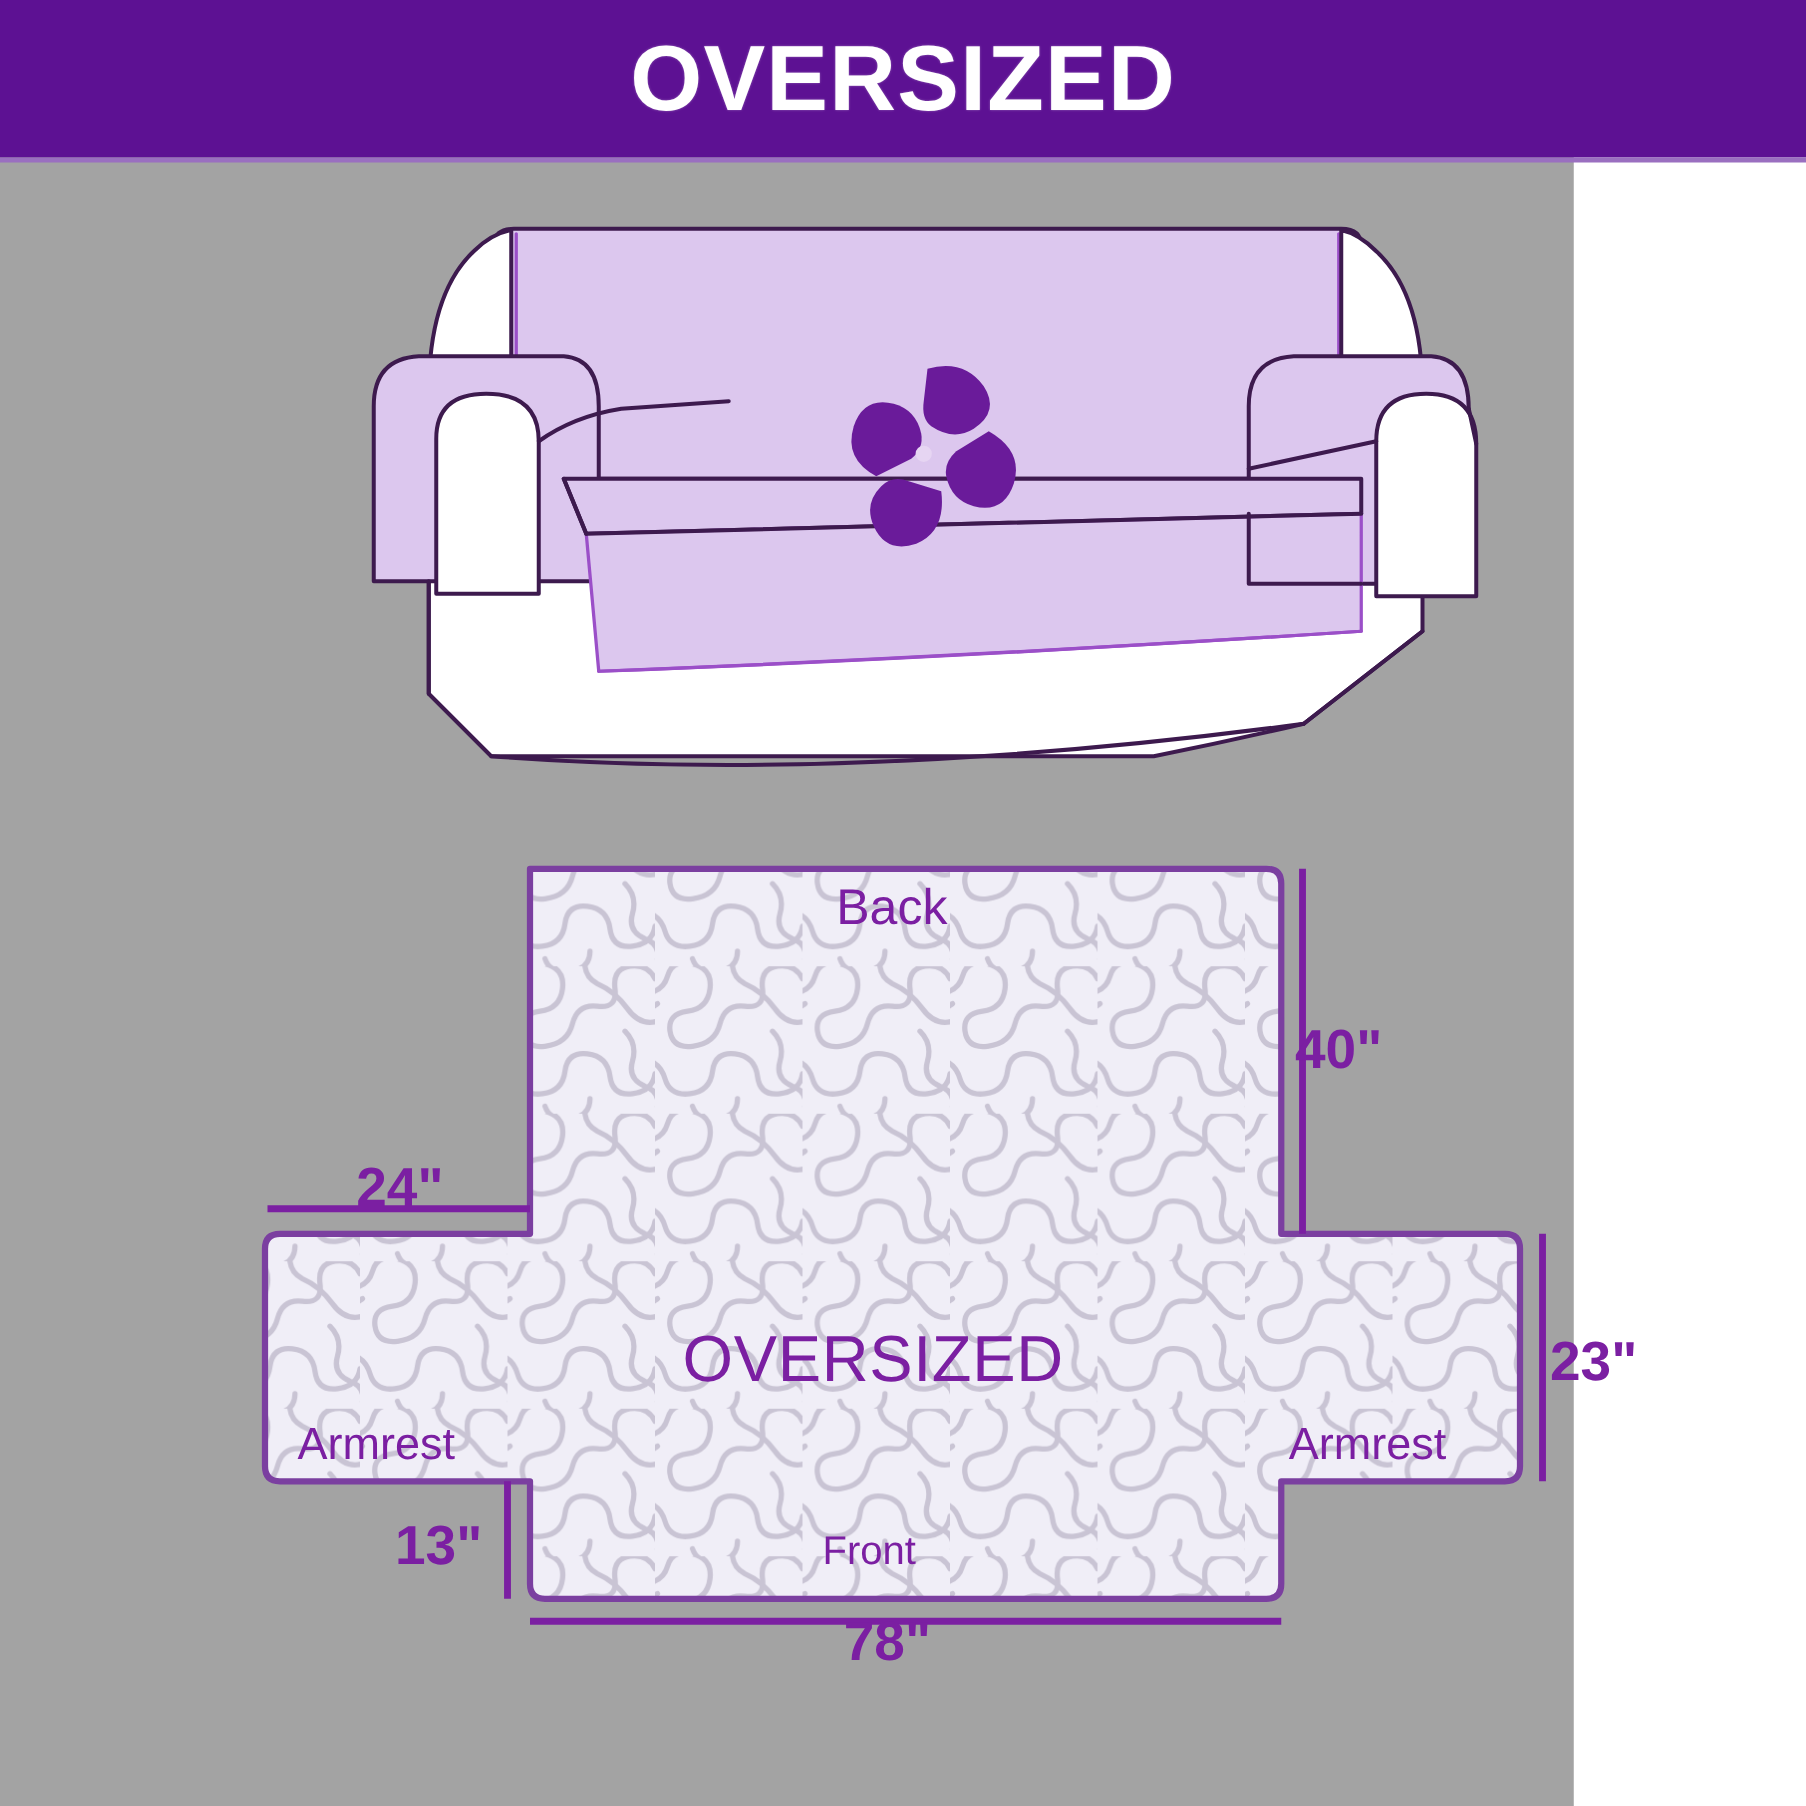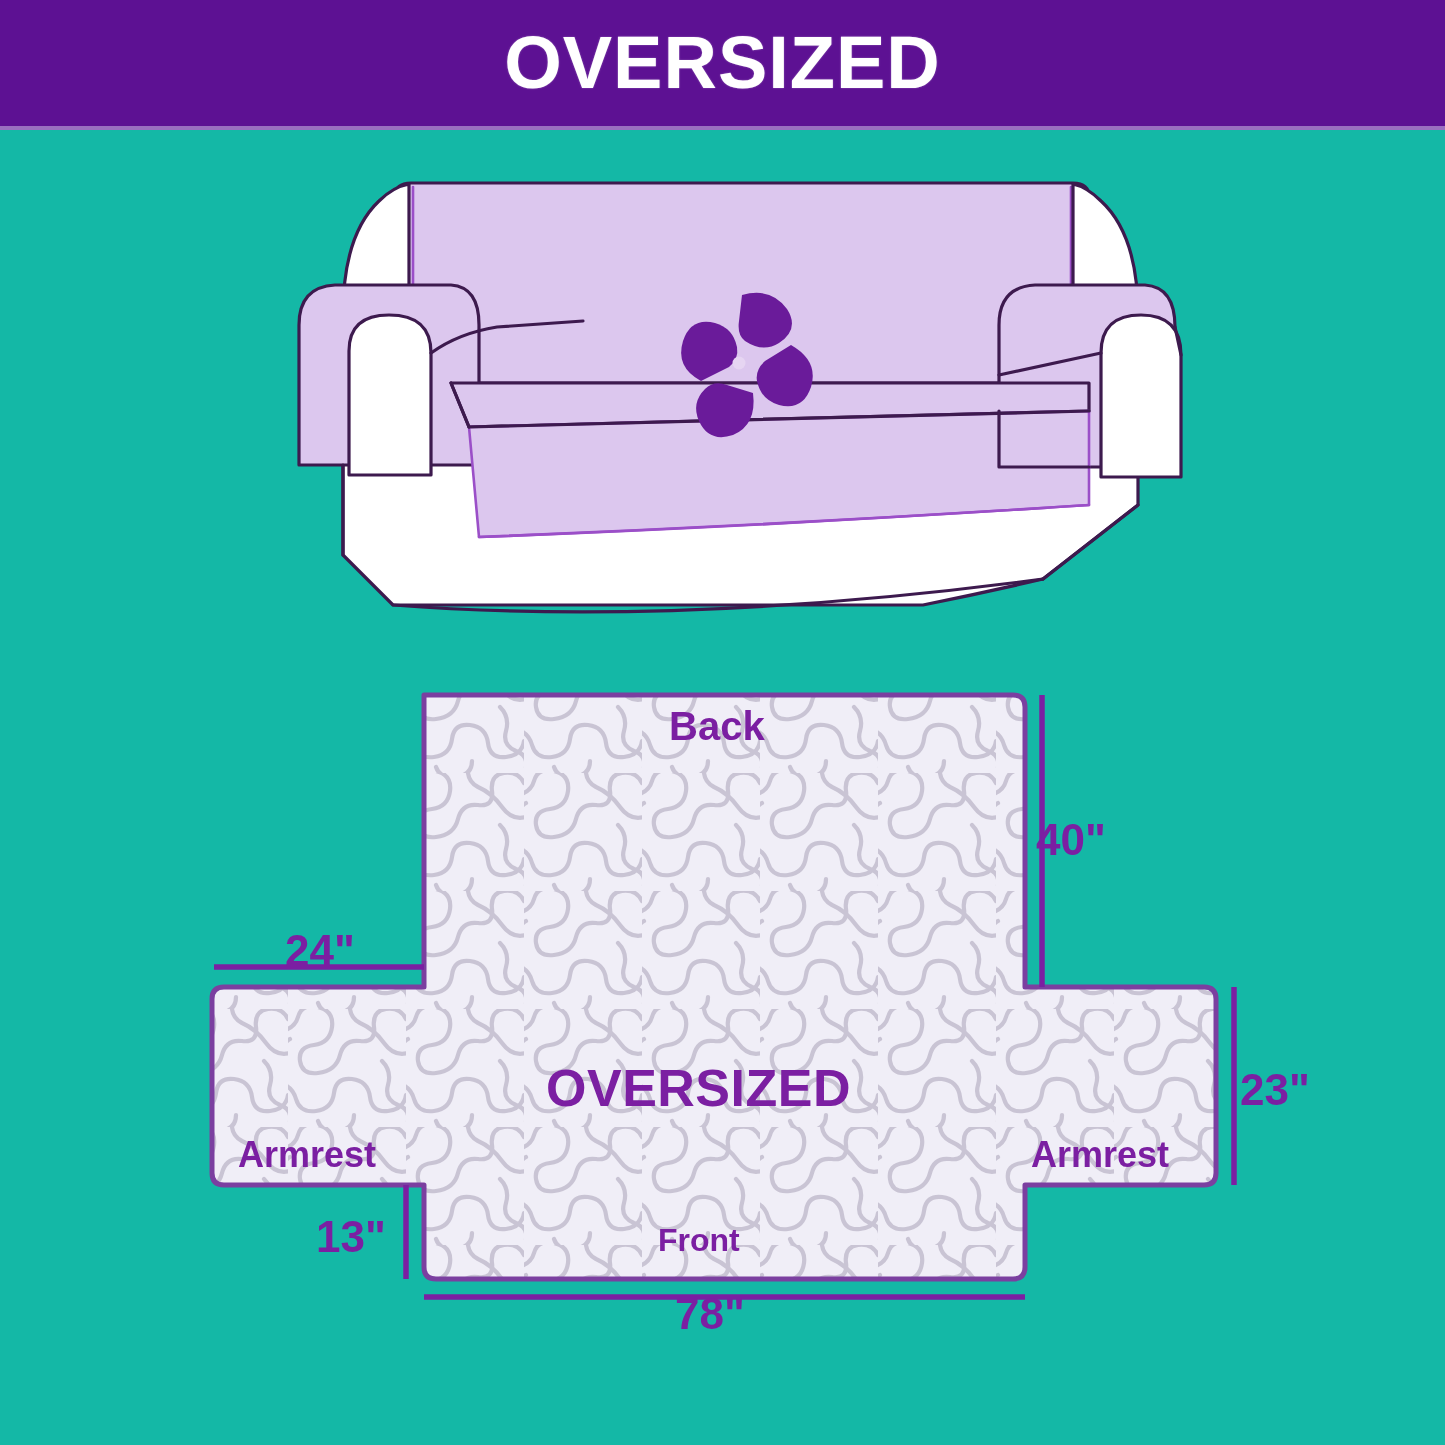--- a/index.html
+++ b/index.html
@@ -1,19 +1,19 @@
 <!DOCTYPE html>
 <html><head>
 <meta charset="utf-8">
 <style>
   * { margin:0; padding:0; box-sizing:border-box; }
   html,body { width:1445px; height:1445px; background:#ffffff; overflow:hidden;
               font-family:"Liberation Sans", sans-serif; }
 
-  #page { position:relative; width:1445px; height:1445px; background:#14b8a6; }
+  #page { position:relative; width:1259px; height:1445px; background:#a3a3a3; }
 
   
   #header-banner {
     position:absolute; left:0; top:0; width:1445px; height:126px;
     background:#5D1193;
     display:flex; align-items:center; justify-content:center;
   }
   #header-banner-underline {
     position:absolute; left:0; top:126px; width:1445px; height:4px;
     background:#9a6fc0;
@@ -34,21 +34,21 @@
   #flat-diagram {
     position:absolute; left:170px; top:655px; width:1180px; height:680px;
   }
   #flat-diagram svg { display:block; width:100%; height:100%; }
 
   .dim-label {
     position:absolute; color:#7B1FA2; font-weight:bold; white-space:nowrap;
     font-family:"Liberation Sans", sans-serif; line-height:1;
   }
   .sec-label {
-    position:absolute; color:#7B1FA2; font-weight:bold; white-space:nowrap;
+    position:absolute; color:#7B1FA2; font-weight:normal; white-space:nowrap;
     font-family:"Liberation Sans", sans-serif; line-height:1;
   }
 
   #label-back      { left:669px;  top:706px;  font-size:40px; }
   #label-front     { left:658px;  top:1224px; font-size:32px; }
   #label-armrest-l { left:238px;  top:1137px; font-size:36px; }
   #label-armrest-r { left:1031px; top:1137px; font-size:36px; }
   #label-oversized { left:546px;  top:1062px; font-size:52px; letter-spacing:0.5px; }
 
   #dim-40 { left:1036px; top:818px;  font-size:44px; }

